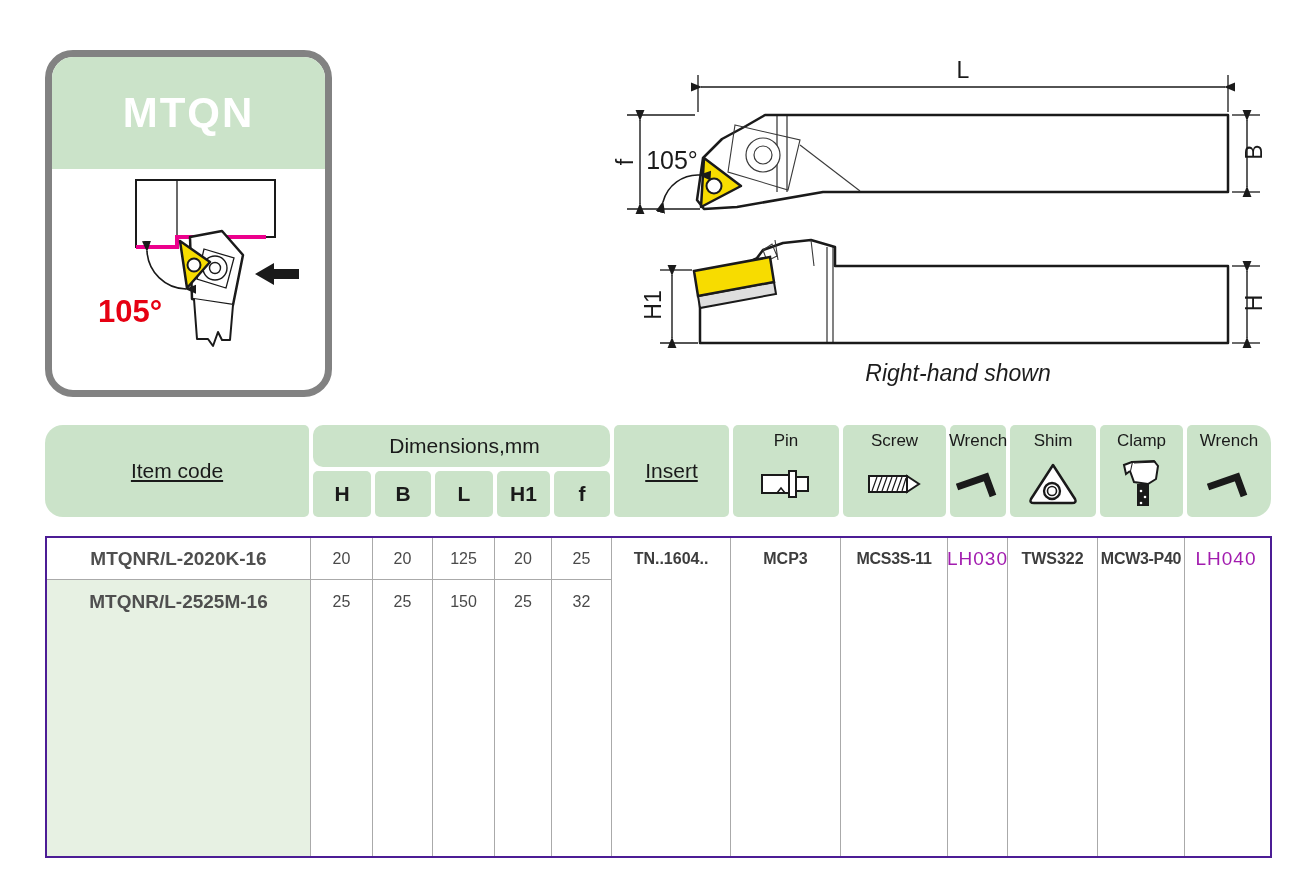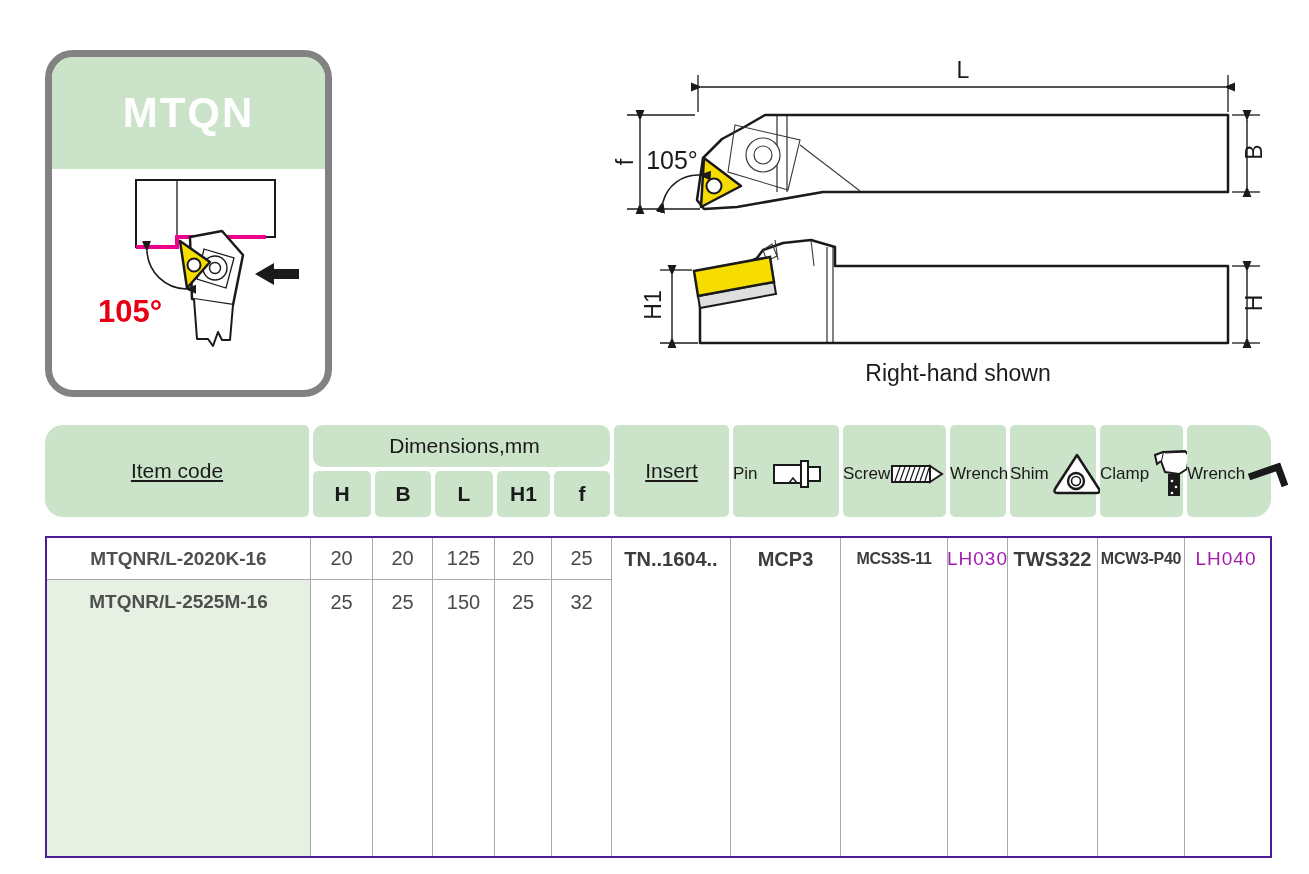--- a/index.html
+++ b/index.html
@@ -10,45 +10,45 @@
   
   #mtqn-box { left:45px; top:50px; width:287px; height:347px;
               border:7px solid #828282; border-radius:28px; background:#ffffff; overflow:hidden; }
   #mtqn-head { height:112px; background:#cbe3c9; display:flex; align-items:center; justify-content:center; }
   #mtqn-title { color:#ffffff; font-size:42px; font-weight:bold; letter-spacing:2px; }
   #box-draw { position:absolute; left:0; top:112px; width:273px; height:221px; }
 
   
   #tech-draw { left:612px; top:50px; width:692px; height:350px; }
   #caption { left:838px; top:360px; width:240px; text-align:center;
-             font-size:23px; color:#1c1c1c; font-weight:500; }
+             font-size:23px; color:#1c1c1c; font-weight:500;font-style:italic; }
 
   
   #tbl-header { left:45px; top:425px; width:1227px; height:92px; display:grid;
                 grid-template-columns:266px 62px 60px 62px 57px 60px 119px 110px 107px 60px 90px 87px 86px; }
   .hcell { background:#cbe3c9; border-radius:5px; margin:0 2px; display:flex; align-items:center;
            justify-content:center; color:#1a1a1a; }
   .hcell.first { border-radius:18px 5px 5px 18px; margin-left:0; }
   .hcell.last  { border-radius:5px 18px 18px 5px; margin-right:0; }
   .hlabel-big { font-size:21px;text-decoration:underline; }
   #dims-group { grid-column:2 / 7; display:flex; flex-direction:column; }
   #dims-top { height:42px; background:#cbe3c9; border-radius:10px; margin:0 2px;
               display:flex; align-items:center; justify-content:center; font-size:21px; color:#1a1a1a;padding-left:6px; }
   #dims-sub { margin-top:4px; height:46px; display:grid; grid-template-columns:62px 60px 62px 57px 60px; }
   .dsub { background:#cbe3c9; border-radius:5px; margin:0 2px; display:flex; align-items:center;
           justify-content:center; font-size:21px; font-weight:bold; color:#1a1a1a; }
-  .acc { flex-direction:row; justify-content:flex-start; padding-top:6px; }
+  .acc { flex-direction:column; justify-content:flex-start; padding-top:6px; }
   .acc-label { font-size:17px; color:#1a1a1a; }
   .acc-icon { flex:1; display:flex; align-items:center; justify-content:center; width:100%; }
 
   #tbl-body { left:45px; top:523px; width:1227px; height:322px; border:2px solid #4c1d95; display:grid;
               grid-template-columns:264px 62px 60px 62px 57px 60px 119px 110px 107px 60px 90px 87px 82px;
               grid-template-rows:42px 44px 1fr;margin-top:13px; }
   .bcell { border-right:1px solid #aaaaaa; display:flex; align-items:center; justify-content:center;
-           font-size:20px; color:#4a4a4a; background:#ffffff; }
+           font-size:16px; color:#4a4a4a; background:#ffffff; }
   .bcell.endcol { border-right:none; }
   .bcell.rule { border-bottom:1px solid #aaaaaa; }
   .itemcode { font-weight:bold; font-size:19px; color:#4f4f4f; }
   .tint { background:#e7f1e3; }
   .part { font-weight:bold; color:#3d3d3d; }
   .part.cond { font-size:16px; letter-spacing:-0.3px; }
   .part.light { font-weight:400; color:#a21caf; letter-spacing:1px; font-size:19px; }
 
   svg text { font-family:"Liberation Sans","DejaVu Sans",sans-serif; }
   .dimtxt { font-size:23px; fill:#1a1a1a; }

